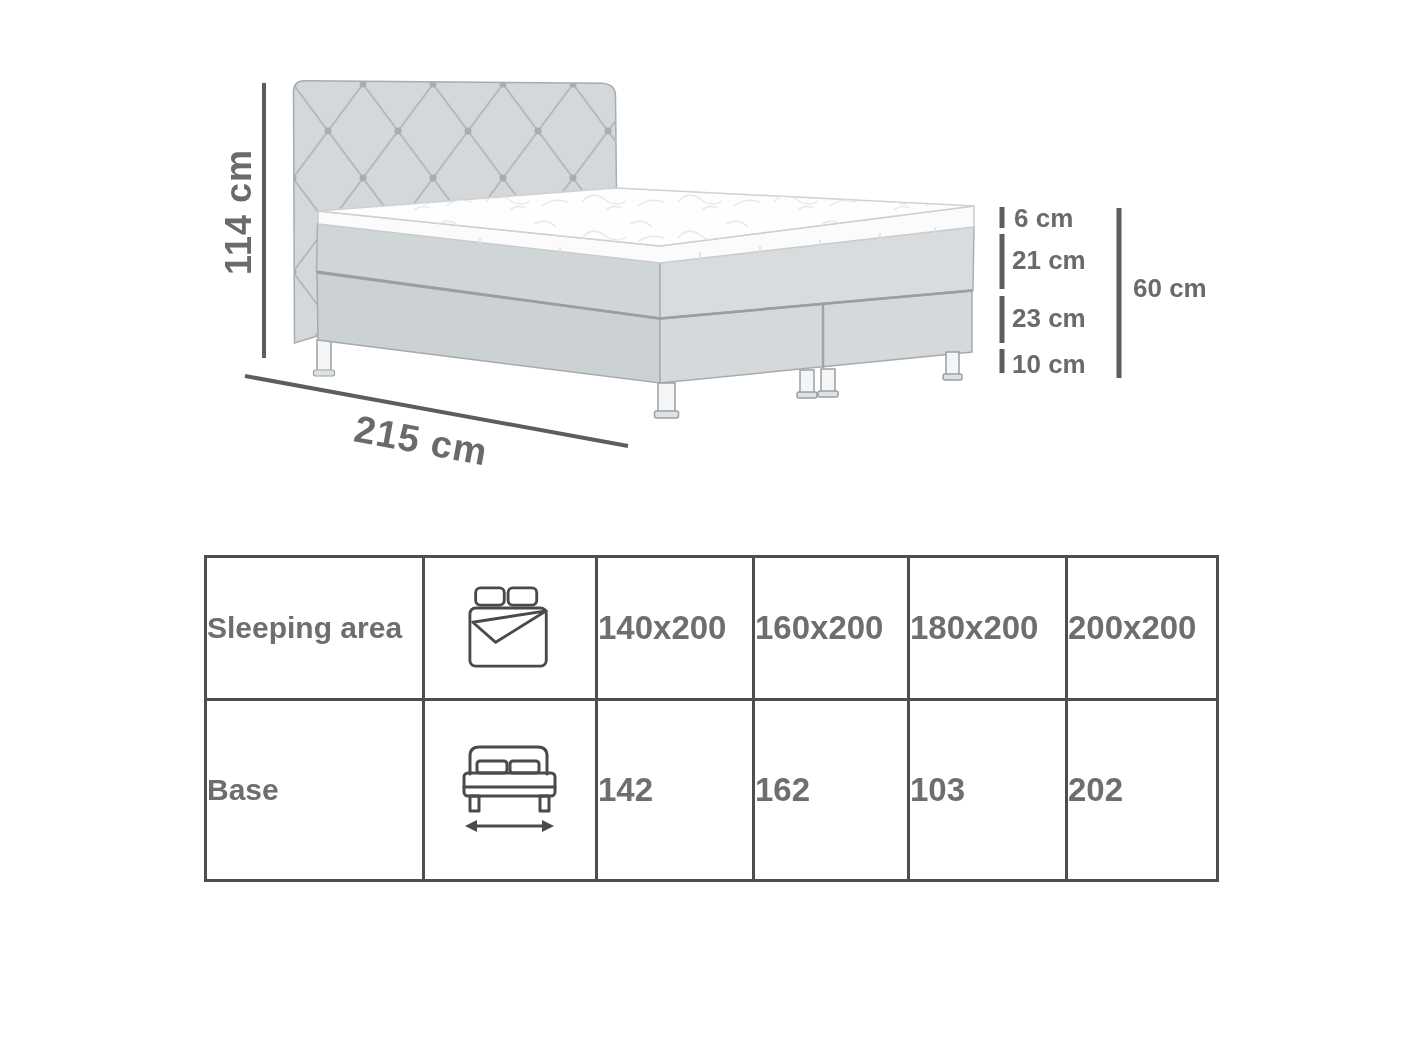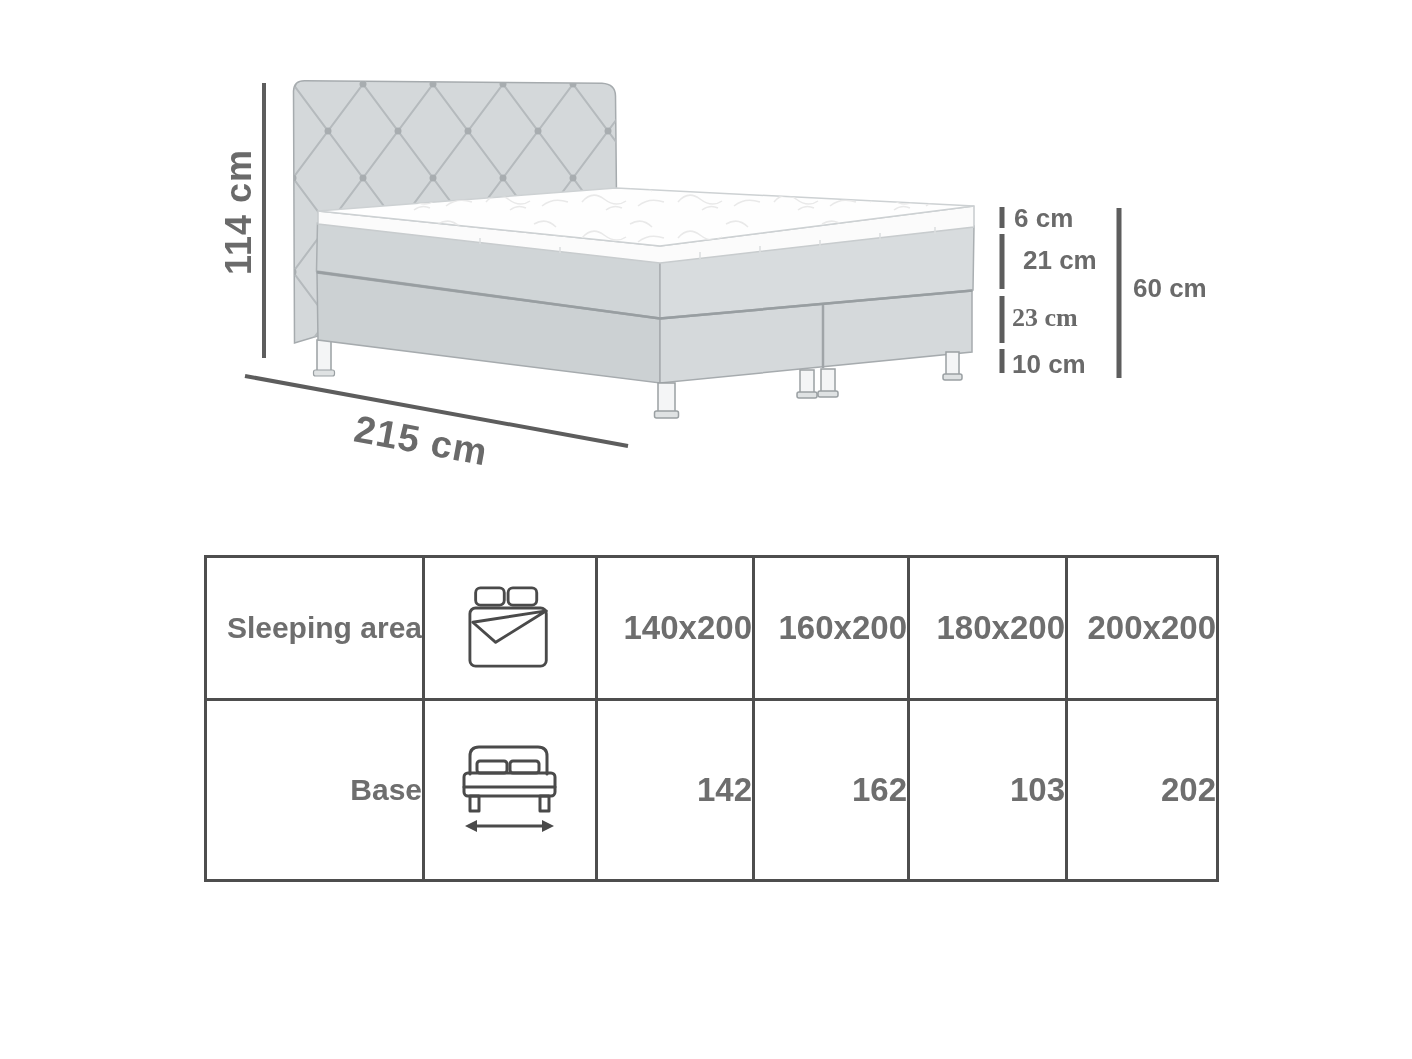--- a/index.html
+++ b/index.html
@@ -9,31 +9,31 @@
   }
   .bed-svg{position:absolute;left:0;top:0;}
   .dim-label{
     position:absolute;color:#6a6a6a;font-weight:600;white-space:nowrap;
     font-family:"Liberation Sans",sans-serif;
   }
   .dim-height{left:239px;top:212px;transform:translate(-50%,-50%) rotate(-90deg);font-size:36px;letter-spacing:1px;}
   .dim-length{left:421px;top:441px;transform:translate(-50%,-50%) rotate(10.4deg);font-size:38px;letter-spacing:1px;}
   .dim-right{transform:translateY(-50%);font-size:26px;}
   .dim-6{left:1014px;top:218px;}
-  .dim-21{left:1012px;top:260px;margin-left:11px;}
-  .dim-23{left:1012px;top:318px;font-family:Liberation Serif, serif;}
+  .dim-21{left:1012px;top:260px;}
+  .dim-23{left:1012px;top:318px;}
   .dim-10{left:1012px;top:364px;}
   .dim-60{left:1133px;top:288px;}
 
   table.dims-table{
     position:absolute;left:204px;top:555px;width:1012px;height:327px;
     border-collapse:collapse;table-layout:fixed;background:#fff;
   }
   table.dims-table td{
-    border:3px solid #4e4e4e;text-align:right;vertical-align:middle;
+    border:3px solid #4e4e4e;text-align:left;vertical-align:middle;
     color:#6e6e6e;padding:0;
   }
   td.lbl{font-size:30px;font-weight:600;}
   td.val{font-size:33px;font-weight:600;}
   td.ico svg{display:block;margin:0 auto;}
   tr.r1{height:88px;} tr.r2{height:130px;} tr.r3{height:112px;}
 
   .footnote{
     position:absolute;left:203px;top:912px;width:756px;
     font-size:27px;line-height:1.9;font-weight:600;color:#7d7d7d;letter-spacing:.3px;

